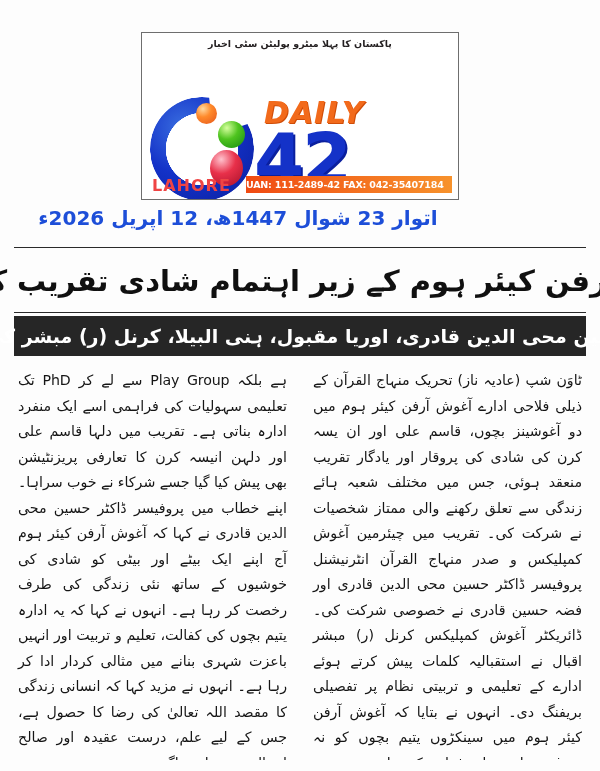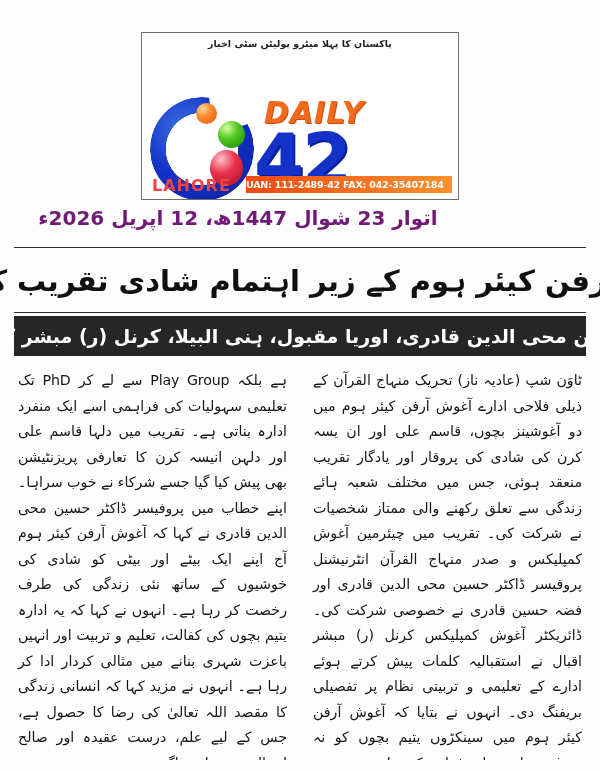--- a/index.html
+++ b/index.html
@@ -174,21 +174,21 @@
   .dateline {
     position: absolute;
     top: 206px;
     left: 0;
     width: 476px;
     text-align: center;
     direction: rtl;
     font-family: "DejaVu Sans", sans-serif;
     font-size: 20px;
     font-weight: 600;
-    color: #701a75;
+    color: #1d4ed8;
     white-space: nowrap;
   }
 
   .rule {
     position: absolute;
     left: 14px;
     width: 572px;
     border-top: 1.4px solid #2a2a2a;
   }
   .rule-top { top: 247px; }

